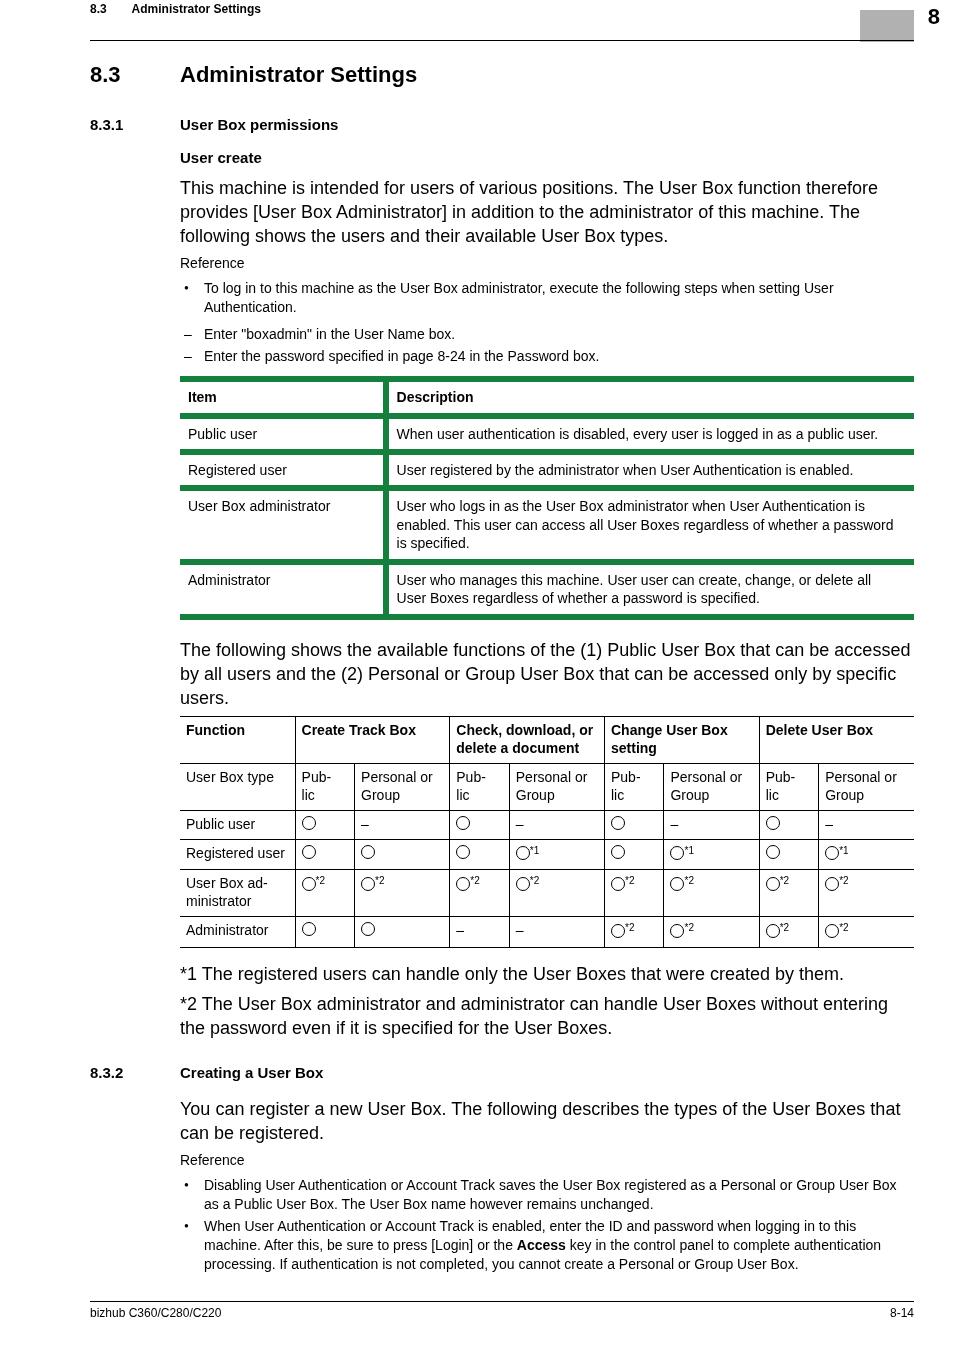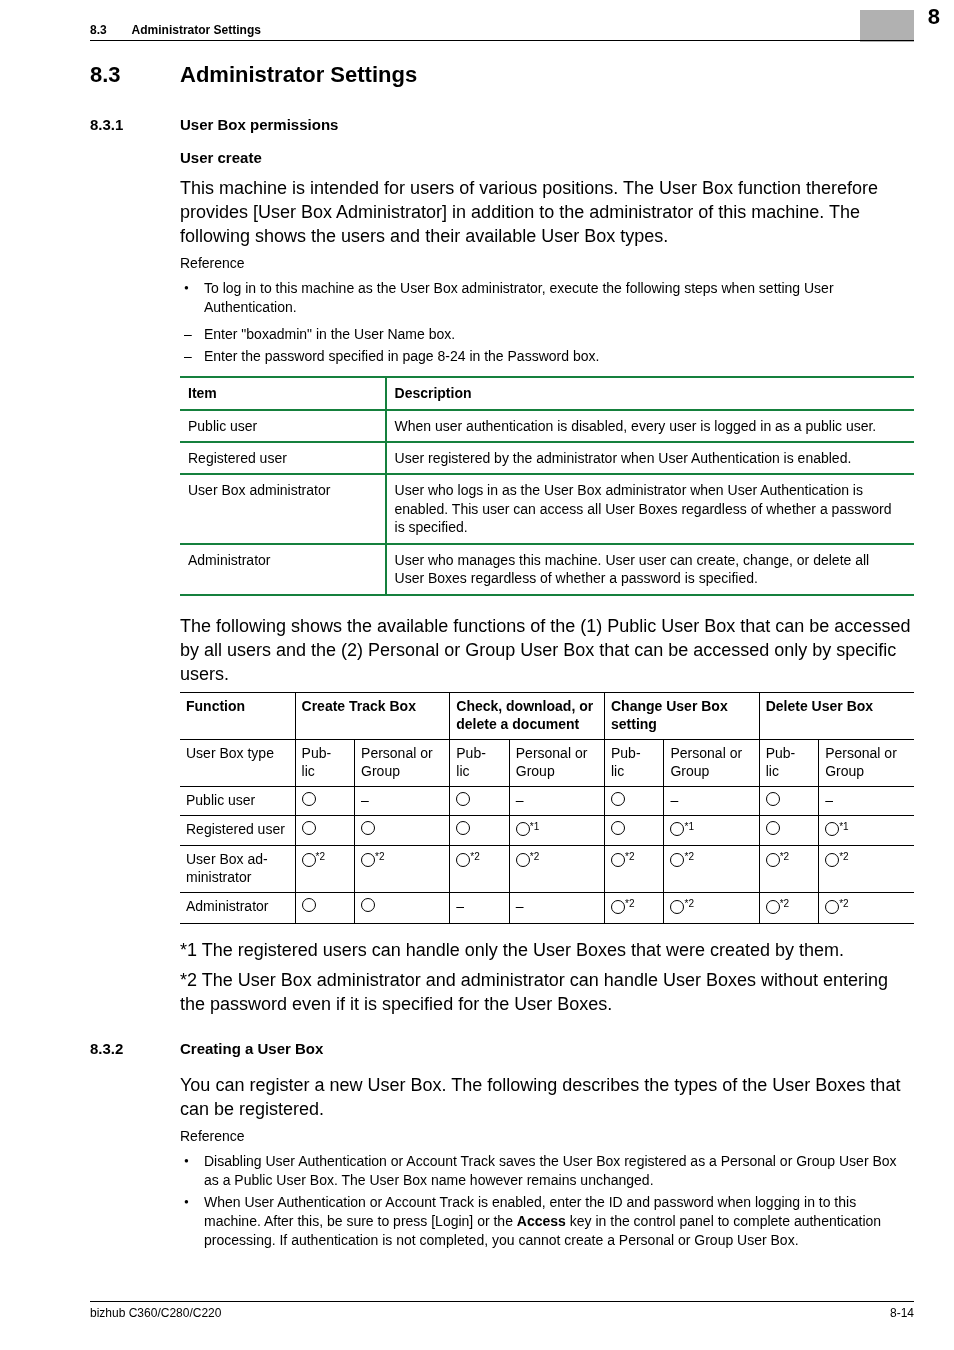--- a/index.html
+++ b/index.html
@@ -8,21 +8,21 @@
   width:954px;
   height:1350px;
   font-family:Arial,Helvetica,sans-serif;
   font-size:14px;
   color:#000;
   position:relative;
   background:#fff;
 }
 .header {
   position:absolute;
-  top:23px; left:90px; right:40px;
+  top:2px; left:90px; right:40px;
   display:flex;
   justify-content:space-between;
   align-items:flex-start;
   font-size:12px;
   font-weight:bold;
 }
 .header-left span.sec { margin-right:22px; }
 .chapter-tab {
   position:absolute;
   top:10px; right:40px;
@@ -56,21 +56,21 @@
 .h3 { font-size:15px; font-weight:bold; margin-top:6px; margin-bottom:10px; }
 p { margin:6px 0; line-height:1.34; font-size:18px; }
 .small { font-size:14px; }
 ul.bullets { list-style:none; padding:0; margin:4px 0 8px 0; }
 ul.bullets li { position:relative; padding-left:24px; margin:4px 0; line-height:1.34; }
 ul.bullets li::before { content:"●"; font-size:8px; position:absolute; left:4px; top:4px; }
 ul.dash { list-style:none; padding:0; margin:2px 0 10px 0; }
 ul.dash li { position:relative; padding-left:24px; margin:4px 0; line-height:1.34; }
 ul.dash li::before { content:"–"; position:absolute; left:4px; top:0; }
 table.t1 { width:100%; border-collapse:collapse; margin:6px 0 18px; font-size:14px; border:1px solid #000;}
-table.t1 th, table.t1 td { border:2px solid #15803d; padding:6px 20px 6px 8px; text-align:left; vertical-align:top; line-height:1.32;}
+table.t1 th, table.t1 td { border:6px solid #15803d; padding:6px 20px 6px 8px; text-align:left; vertical-align:top; line-height:1.32;}
 table.t1 th { font-weight:bold; }
 table.t1 thead tr th { border-bottom:1px solid #000; }
 table.t1 { border-left:none; border-right:none; }
 table.t1 tr td:first-child, table.t1 tr th:first-child { border-left:none; }
 table.t1 tr td:last-child, table.t1 tr th:last-child { border-right:none; }
 
 table.t2 { width:100%; border-collapse:collapse; margin:6px 0 14px; font-size:14px; border:1px solid #000;}
 table.t2 th, table.t2 td { border:1px solid #000; padding:5px 6px; text-align:left; vertical-align:top; line-height:1.28;}
 table.t2 th { font-weight:bold; }
 table.t2 { border-left:none; border-right:none; }

